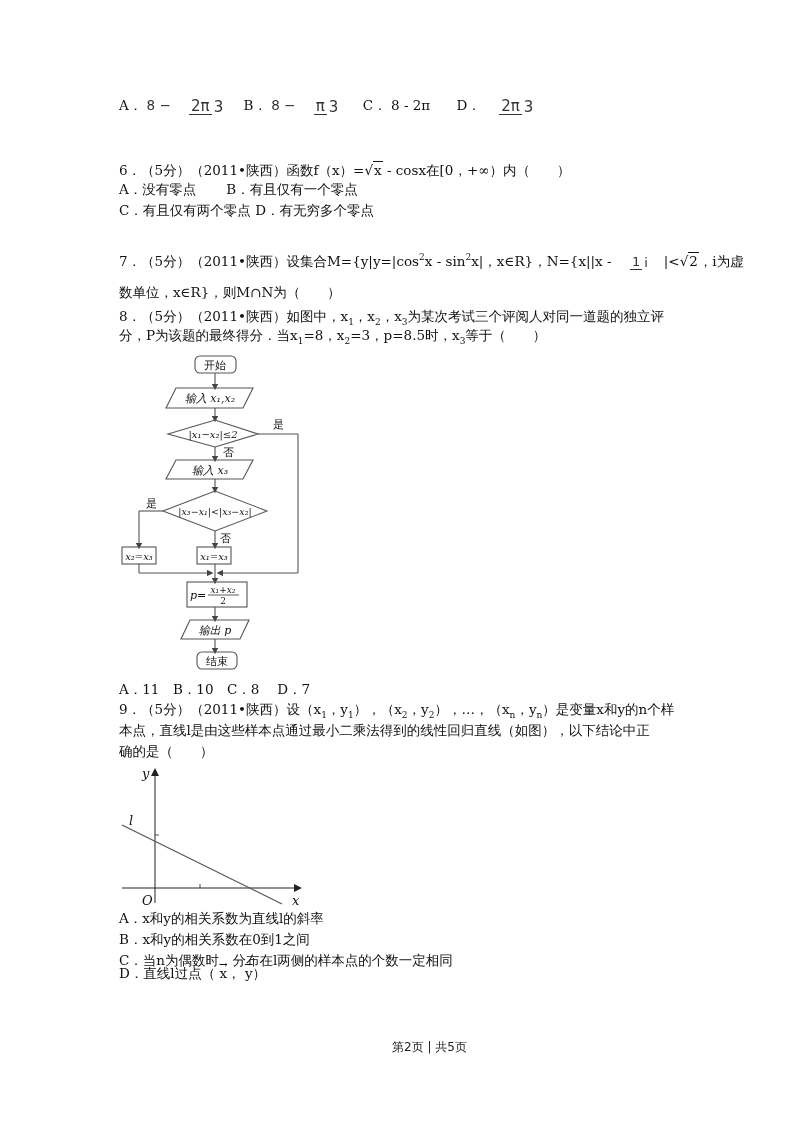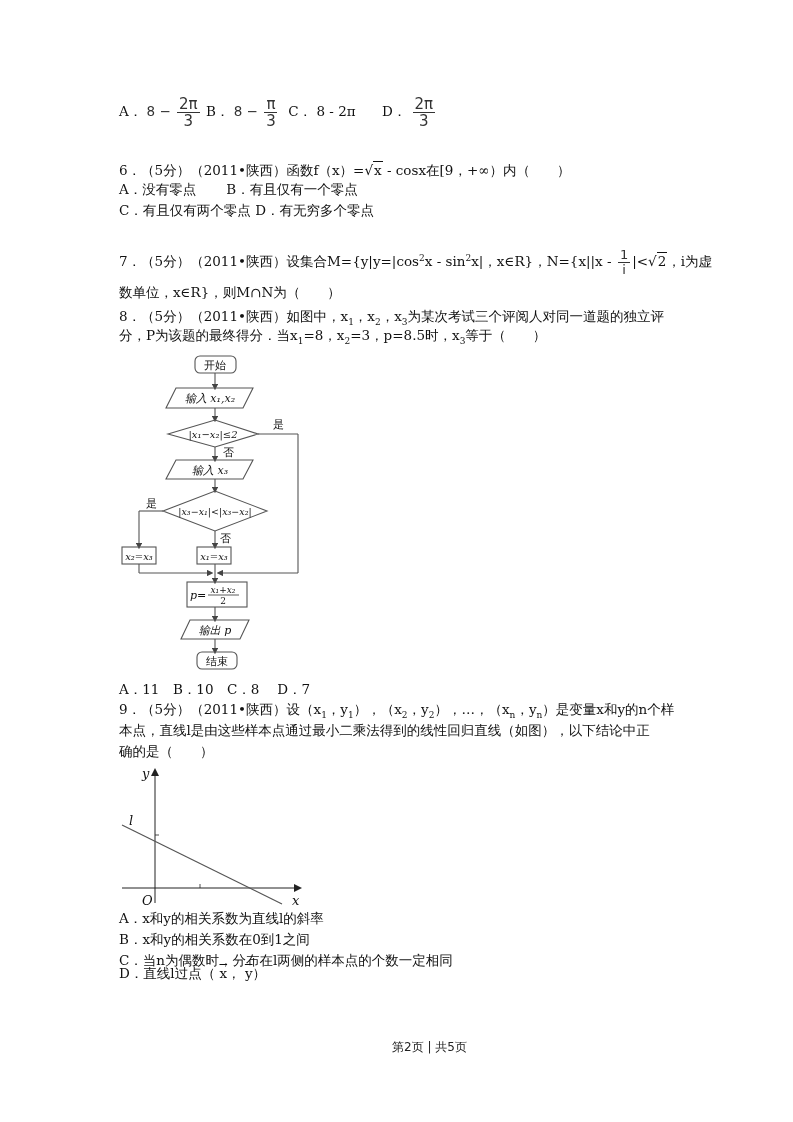--- a/index.html
+++ b/index.html
@@ -1,20 +1,20 @@
 <!DOCTYPE html>
 <html><head>
 <meta charset="utf-8">
 <style>
   html, body { margin: 0; padding: 0; background: #ffffff; }
   body { width: 793px; height: 1122px; position: relative; overflow: hidden;
          font-family: "DejaVu Serif", "Liberation Serif", serif; color: #111; }
   .line { position: absolute; left: 119px; font-size: 13.5px; white-space: nowrap; line-height: 18px; }
-  .frac { display: inline-flex; flex-direction: column; align-items: center; vertical-align: middle;
-          font-family: "DejaVu Sans", sans-serif; color: #333; font-size: 15px; line-height: 16px; margin: 0 2px; }
+  .frac { display: inline-flex; flex-direction: row; align-items: flex-end; vertical-align: middle;
+          font-family: "DejaVu Sans", sans-serif; color: #333; font-size: 15px; line-height: 16px; margin: 0 14px; }
   .frac .num { border-bottom: 1px solid #333; padding: 0 2px; }
   .frac .den { padding: 0 2px; }
   .sqrt { display: inline-block; }
   .sqrt .rad { border-top: 1px solid #111; padding: 0 1px; }
   sup, sub { font-size: 9px; }
   .ovl { text-decoration: overline; }
   svg text { font-family: "DejaVu Serif", "Liberation Serif", serif; }
   .footer { position: absolute; top: 1039px; left: 0; width: 793px; text-align: center;
             font-family: "DejaVu Sans", sans-serif; font-size: 12px; color: #222; padding-left: 33px; }
   .gap { display: inline-block; width: 22px; }
@@ -38,21 +38,21 @@
   &nbsp;<span>C．</span>
   <span>8 - 2π</span>
   <span class="gap"></span><span>D．</span>
   <span class="frac">
       <span class="num">2π</span>
       <span class="den">3</span>
     </span>
 </div>
 
 <div class="line" style="top:161px;">
-  <span>6．（5分）（2011•陕西）函数f（x）=</span><span class="sqrt">√<span class="rad">x</span></span><span> - cosx在[9，+∞）内（　　）</span>
+  <span>6．（5分）（2011•陕西）函数f（x）=</span><span class="sqrt">√<span class="rad">x</span></span><span> - cosx在[0，+∞）内（　　）</span>
 </div>
 <div class="line" style="top:180px;">
   <span>A．没有零点</span><span style="display:inline-block;width:30px"></span><span>B．有且仅有一个零点</span>
 </div>
 <div class="line" style="top:201px;">
   <span>C．有且仅有两个零点</span> <span>D．有无穷多个零点</span>
 </div>
 
 <div class="line" style="top:248px;">
   <span>7．（5分）（2011•陕西）设集合M={y|y=|cos</span><sup>2</sup><span>x - sin</span><sup>2</sup><span>x|，x∈R}，N={x||x - </span><span class="frac" style="font-size:13px;line-height:14px;">

